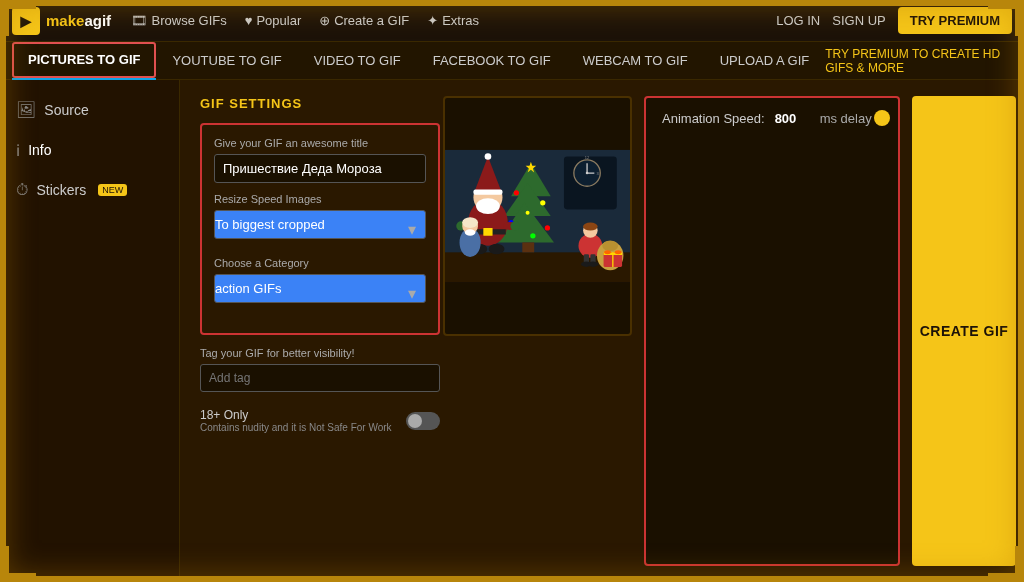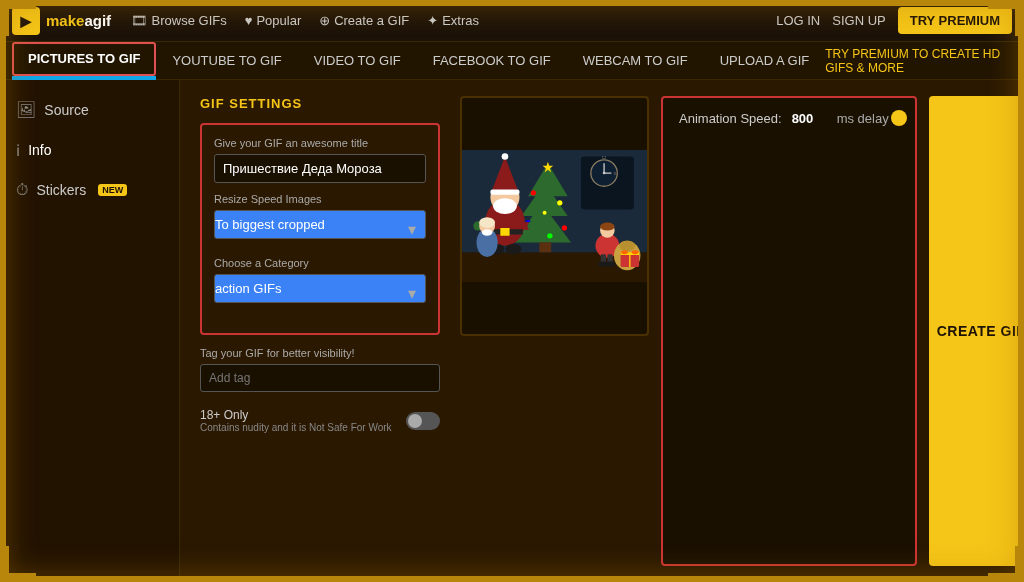--- a/index.html
+++ b/index.html
@@ -112,21 +112,21 @@
       font-size: 13px;
       cursor: pointer;
       padding: 0 16px;
       height: 38px;
       display: flex;
       align-items: center;
       white-space: nowrap;
     }
     .sec-nav-item.active {
       color: #fff;
-      border-bottom: 4px solid #0ea5e9;
+      border-bottom: 2px solid #0ea5e9;
       font-weight: bold;
       position: relative;
     }
     .sec-nav-item.active::after {
       content: '';
       position: absolute;
       inset: 0;
       border: 2px solid #e05050;
       border-radius: 3px;
       pointer-events: none;
@@ -163,32 +163,32 @@
     }
     .sidebar-item.active { color: #fff; }
     .sidebar-icon {
       font-size: 16px;
       color: #888;
     }
     .new-badge {
       background: #f5c518;
       color: #1c1208;
       font-size: 9px;
-      font-weight: bold;
+      font-weight: normal;
       padding: 1px 4px;
       border-radius: 3px;
       margin-left: 4px;
     }
 
     
     .content-area {
       flex: 1;
       padding: 16px 20px;
       display: flex;
-      gap: 20px;
+      gap: 3px;
       overflow: hidden;
     }
 
     
     .left-panel {
       width: 240px;
       flex-shrink: 0;
     }
     .gif-settings-title {
       color: #f5c518;

